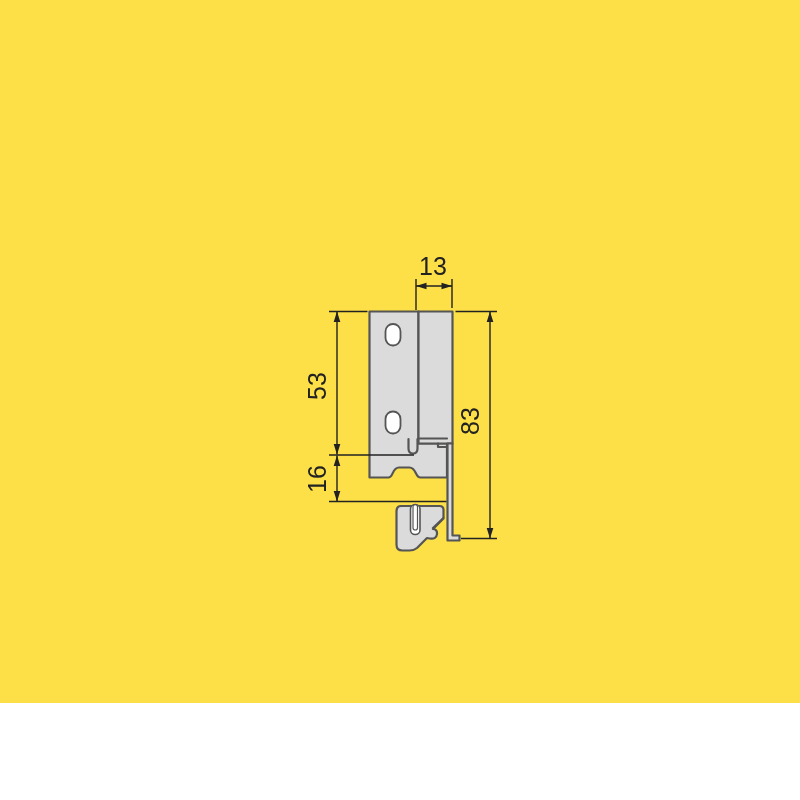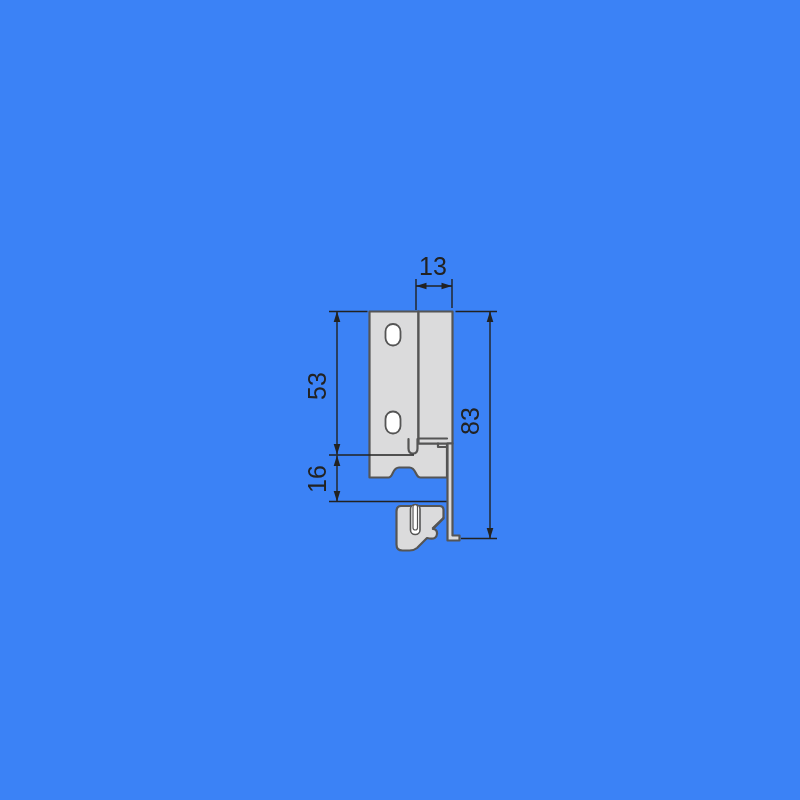--- a/index.html
+++ b/index.html
@@ -1,19 +1,19 @@
 <!DOCTYPE html>
 <html><head>
 <meta charset="utf-8">
 <style>
   html, body { margin: 0; padding: 0; background: #ffffff; }
   .canvas {
     position: relative;
-    width: 800px; height: 800px;
-    background: #3b82f6;
+    width: 800px; height: 703px;
+    background: #fde047;
     overflow: hidden;
   }
   svg { display: block; }
   .dim-text {
     font-family: "Liberation Sans", sans-serif;
     font-size: 25px;
     font-weight: 400;
   }
 </style>
 </head>

